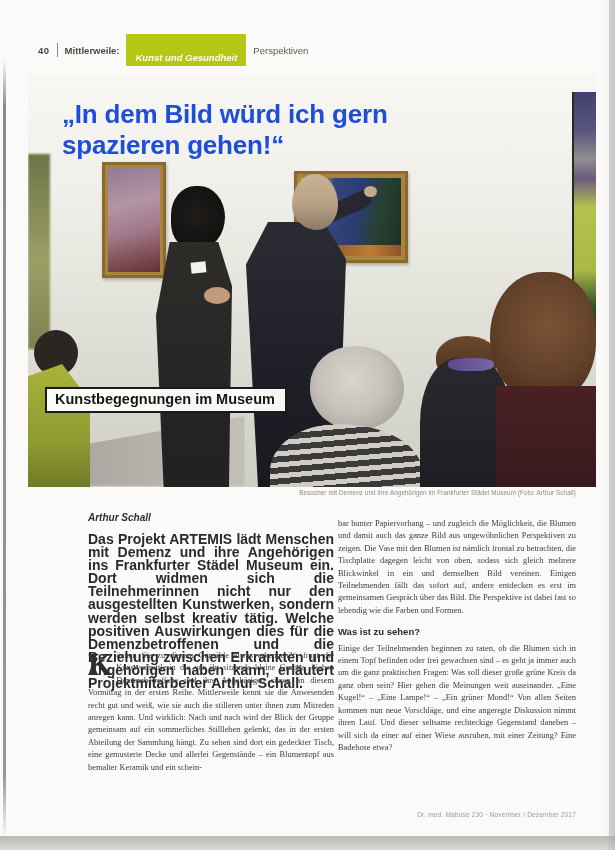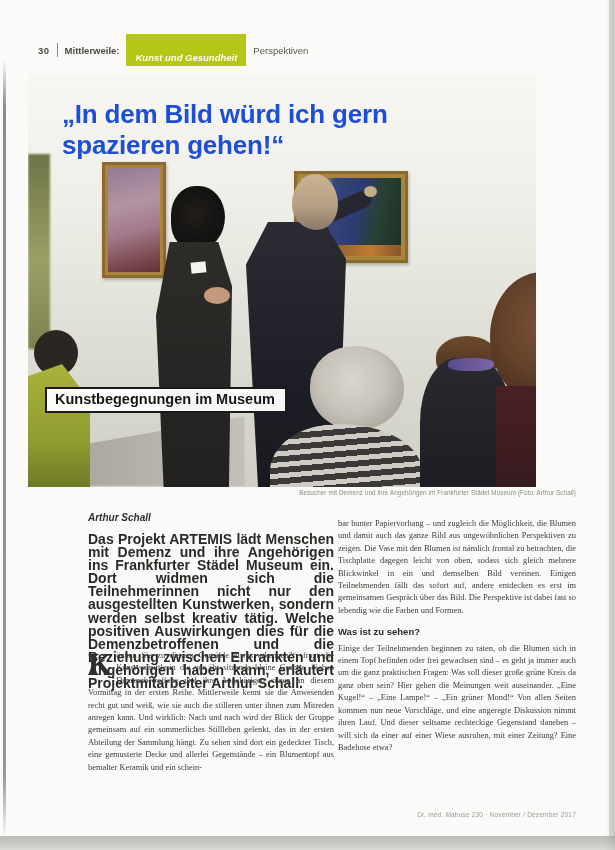--- a/index.html
+++ b/index.html
@@ -28,21 +28,21 @@
   .header .hl{background:#b5c716;color:#fdfdf4;font-weight:bold;font-style:italic;padding:18px 9px 3px 9px;border-radius:1px;}
   .header .topic{color:#5a5a54;}
 
   
   .headline{
     position:absolute;left:62px;top:82px;width:450px;z-index:6;
     font-size:26px;line-height:31px;font-weight:bold;color:#1d4ed8;letter-spacing:-.2px;
   }
 
   
-  .photo{position:absolute;left:28px;top:74px;width:508px;height:413px;overflow:hidden;
+  .photo{position:absolute;left:28px;top:74px;width:568px;height:413px;overflow:hidden;
     background:linear-gradient(180deg,#f8f7f3 0%,#efeee8 30%,#e0dfd7 62%,#cfcec4 100%);}
   .photo .shape{position:absolute;}
   .blur1{filter:blur(1px);} .blur05{filter:blur(.6px);}
 
   .left-art{left:0;top:80px;width:22px;height:195px;
     background:linear-gradient(180deg,#6f7448,#9aa065 55%,#7c8150);}
   .painting-frame{border:3px solid #8a6a2e;background:#a8843c;box-shadow:1px 2px 3px rgba(0,0,0,.25);}
   .p-left{left:74px;top:88px;width:58px;height:110px;}
   .p-left-canvas{position:absolute;inset:3px;
     background:linear-gradient(165deg,#937a94 0%,#b394a2 35%,#a2798a 60%,#7c4a50 85%,#5e3338 100%);}
@@ -127,21 +127,21 @@
 
   .footer{position:absolute;left:300px;top:811px;width:276px;text-align:right;
     font-size:6.5px;color:#9a9a96;letter-spacing:.2px;}
 </style>
 </head>
 <body>
 
 <div class="page"></div>
 
 <div class="header">
-  <span class="pagenum">30</span>
+  <span class="pagenum">40</span>
   <span class="vbar"></span>
   <span class="seclabel">Mittlerweile:</span>
   <span class="hl">Kunst und Gesundheit</span>
   <span class="topic">Perspektiven</span>
 </div>
 
 <div class="photo">
   <div class="shape left-art blur1"></div>
 
   <div class="shape painting-frame p-left blur05">

